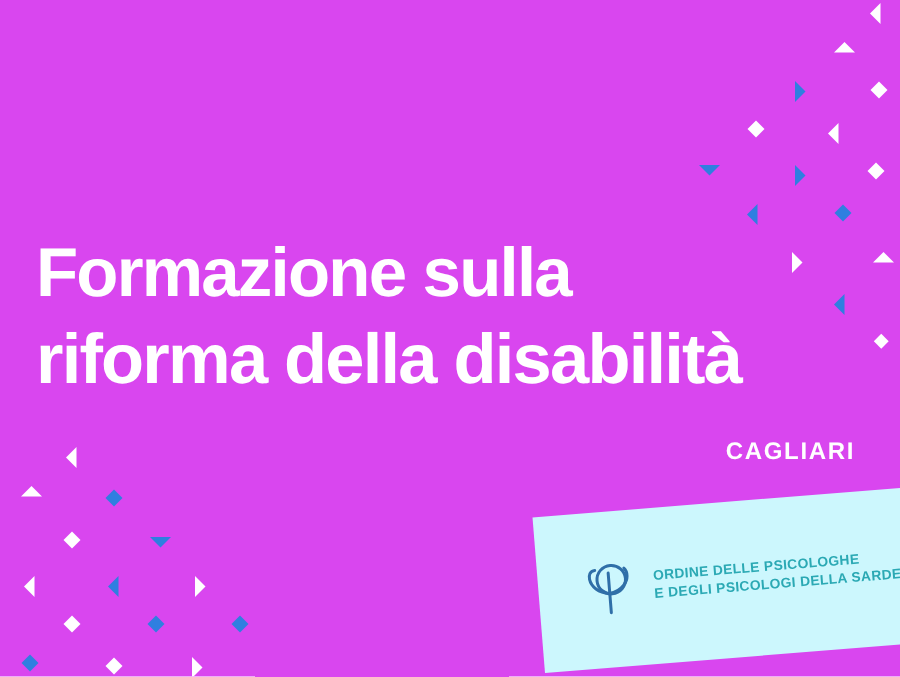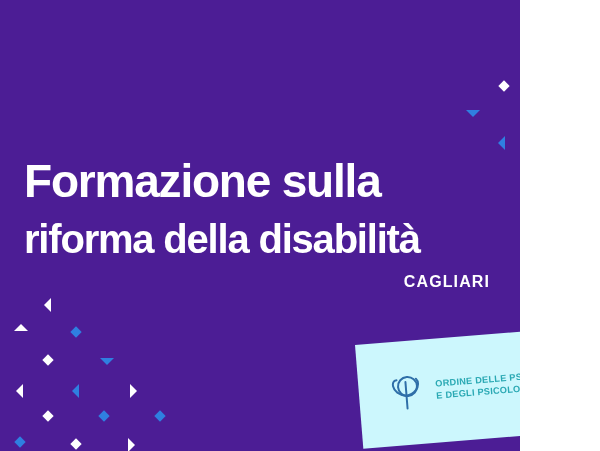--- a/index.html
+++ b/index.html
@@ -2,24 +2,24 @@
 <html><head>
 <meta charset="utf-8">
 <style>
   html, body {
     margin: 0;
     padding: 0;
     background: #ffffff;
   }
   #poster {
     position: relative;
-    width: 520px;
+    width: 600px;
     height: 451px;
     overflow: hidden;
-    background: #4c1d95;
+    background: #d946ef;
     font-family: "Liberation Sans", sans-serif;
   }
 
   
   .deco {
     position: absolute;
     pointer-events: none;
   }
   .deco.diamond {
     transform: rotate(45deg);
@@ -53,37 +53,38 @@
     width: 560px;
     color: #ffffff;
     font-weight: 700;
     font-size: 46px;
     line-height: 58px;
     letter-spacing: -1.2px;
     white-space: nowrap;
   }
   .headline .l2 {
     display: block;
-    font-size: 40px;
+    font-size: 47px;
   }
 
   
   .meta {
     position: absolute;
     right: 30px;
     top: 272px;
     text-align: left;
     color: #ffffff;
   }
   .meta .city {
     font-size: 16px;
     font-weight: 700;
     letter-spacing: 1.1px;
     line-height: 20px;
     padding-left: 2px;
+    margin-top: 20px;
   }
   .meta .date {
     font-size: 30px;
     font-weight: 600;
     line-height: 38px;
     letter-spacing: -0.4px;
     white-space: nowrap;
   }
 
   

